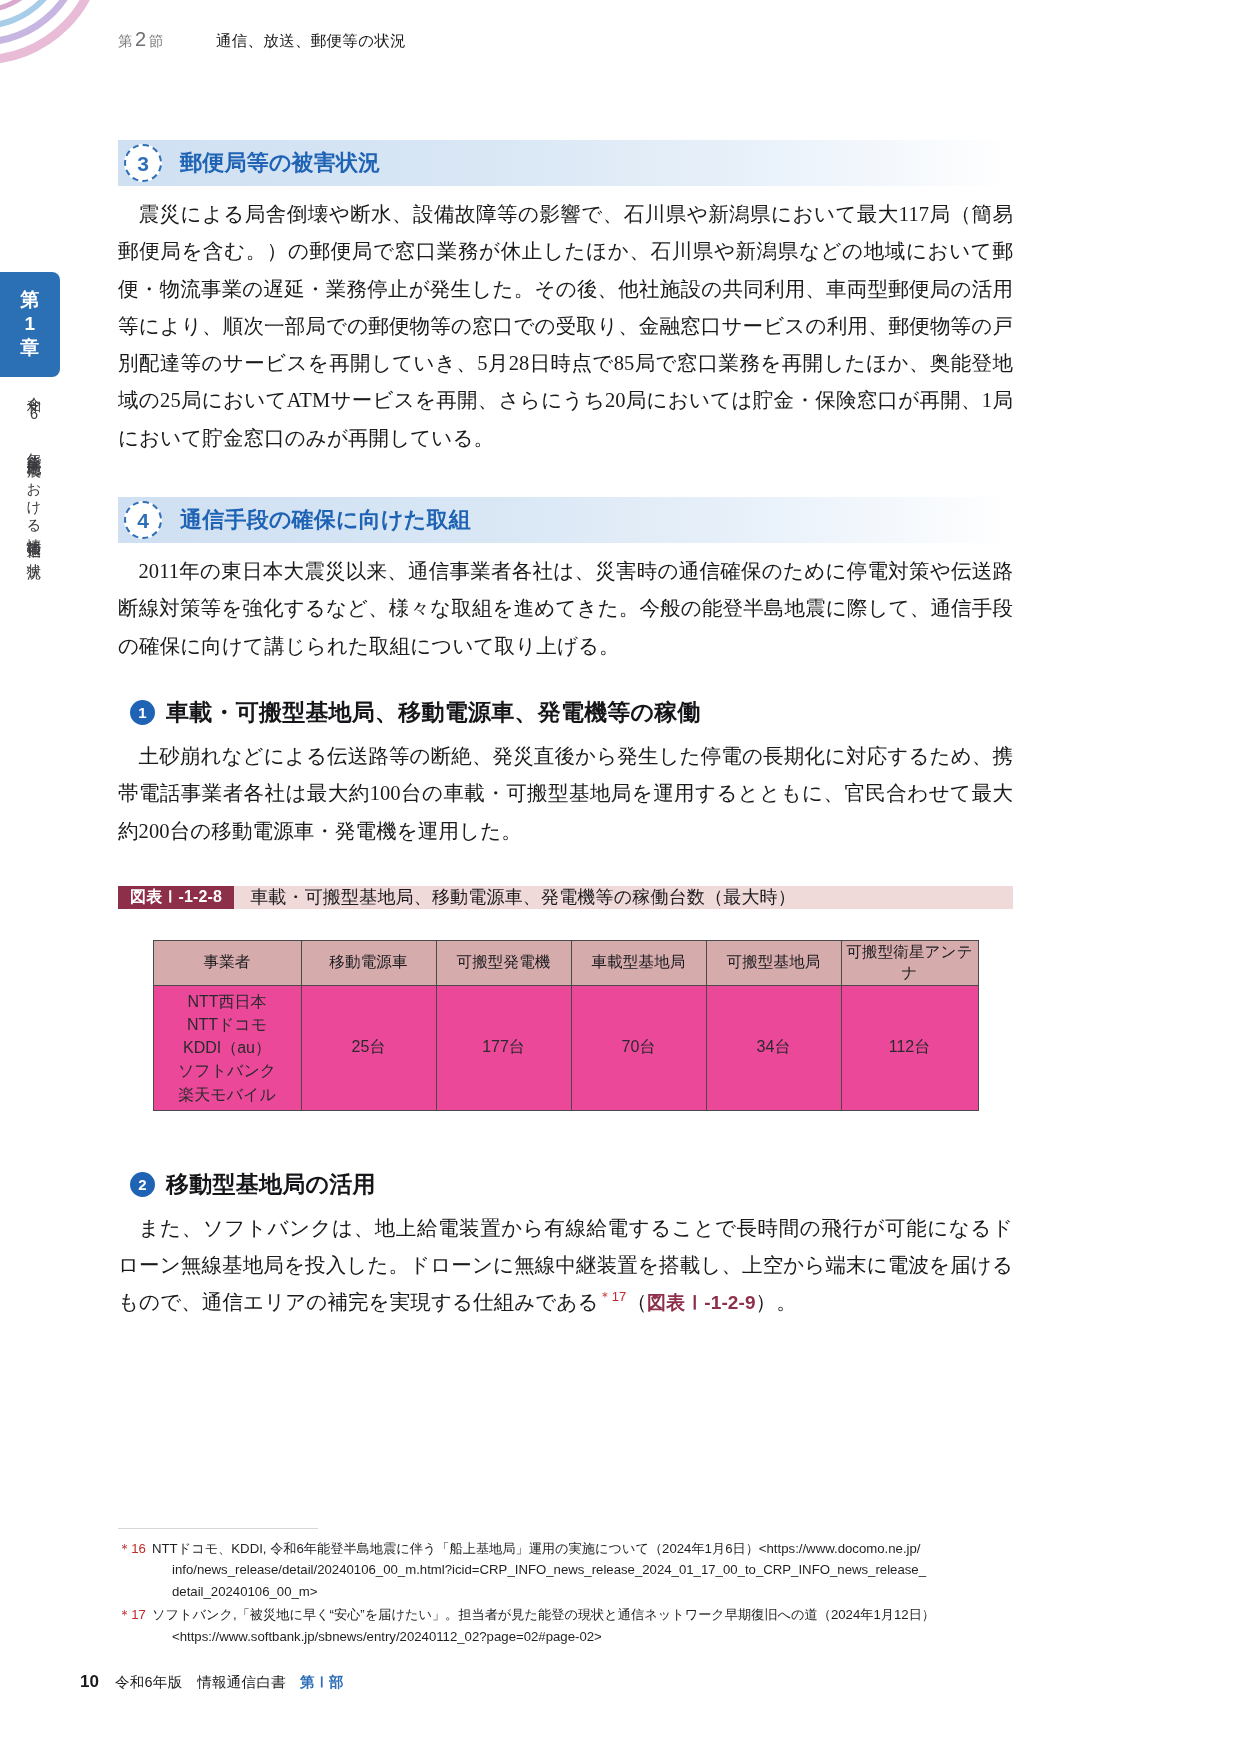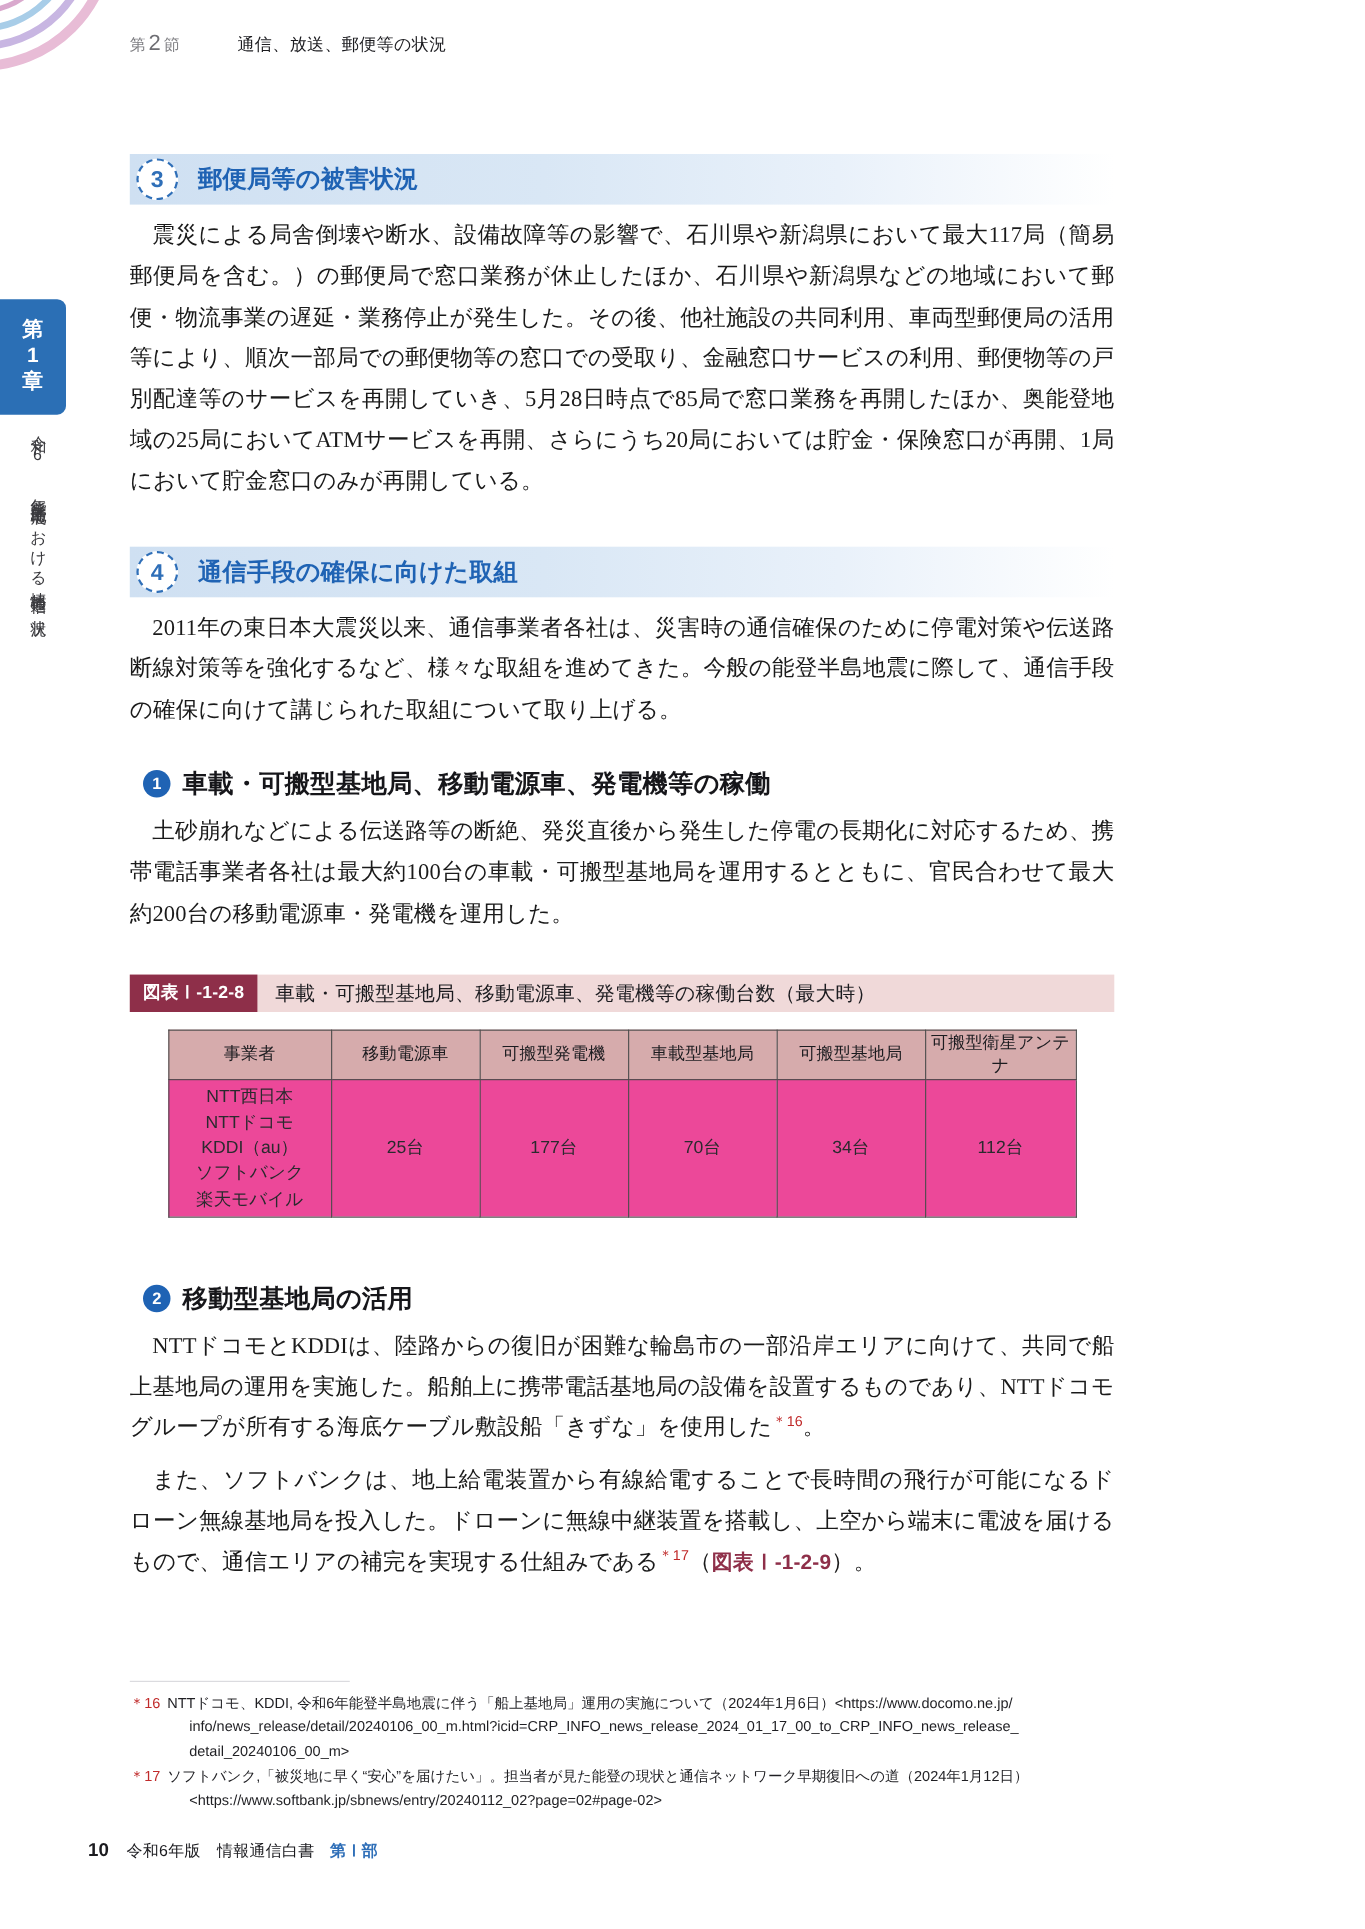--- a/index.html
+++ b/index.html
@@ -181,21 +181,21 @@
     margin-left: 11px;
     letter-spacing: .01em;
   }
 
   
   .figure-block { margin-top: 36px; }
   .fig-caption-bar {
     display: flex;
     align-items: stretch;
     background: #f0d9d9;
-    height: 34px;
+    height: 23px;
   }
   .fig-tag {
     background: #8e2f49;
     color: #ffffff;
     font-family: "Liberation Sans", sans-serif;
     font-weight: bold;
     font-size: 16px;
     display: flex;
     align-items: center;
     padding: 0 12px;
@@ -208,21 +208,21 @@
     font-family: "Liberation Sans", sans-serif;
     font-size: 18px;
     color: #1b1b1f;
     padding-left: 16px;
     letter-spacing: .01em;
     white-space: nowrap;
   }
 
   table.fig-table {
     border-collapse: collapse;
-    margin: 16px auto 0 auto;
+    margin: 31px auto 0 auto;
     width: 825px;
     table-layout: fixed;
   }
   table.fig-table th,
   table.fig-table td {
     border: 1px solid #4a4a4a;
     font-family: "Liberation Sans", sans-serif;
     text-align: center;
     vertical-align: middle;
   }
@@ -414,21 +414,20 @@
       </tbody>
     </table>
   </div>
 
   <div class="gap-md"></div>
 
   <div class="sub-heading">
     <div class="sub-circle">2</div>
     <div class="sub-title">移動型基地局の活用</div>
   </div>
-  <p class="body indent"><span>NTTドコモとKDDIは、陸路からの復旧が困難な輪島市の一部沿岸エリアに向けて、共同で船上基地局の運用を実施した。船舶上に携帯電話基地局の設備を設置するものであり、NTTドコモグループが所有する海底ケーブル敷設船「きずな」を使用した</span><span class="fnmark">＊16</span><span>。</span></p>
   <p class="body indent"><span>また、ソフトバンクは、地上給電装置から有線給電することで長時間の飛行が可能になるドローン無線基地局を投入した。ドローンに無線中継装置を搭載し、上空から端末に電波を届けるもので、通信エリアの補完を実現する仕組みである</span><span class="fnmark">＊17</span><span>（</span><span class="figref">図表Ⅰ-1-2-9</span><span>）。</span></p>
 
 </div>
 
 <div class="fn-rule"></div>
 <div class="footnotes">
   <div class="fn-item">
     <div class="fn-num">＊16</div>
     <div class="fn-body">
       <span class="fn-line">NTTドコモ、KDDI, 令和6年能登半島地震に伴う「船上基地局」運用の実施について（2024年1月6日）&lt;https://www.docomo.ne.jp/</span>

